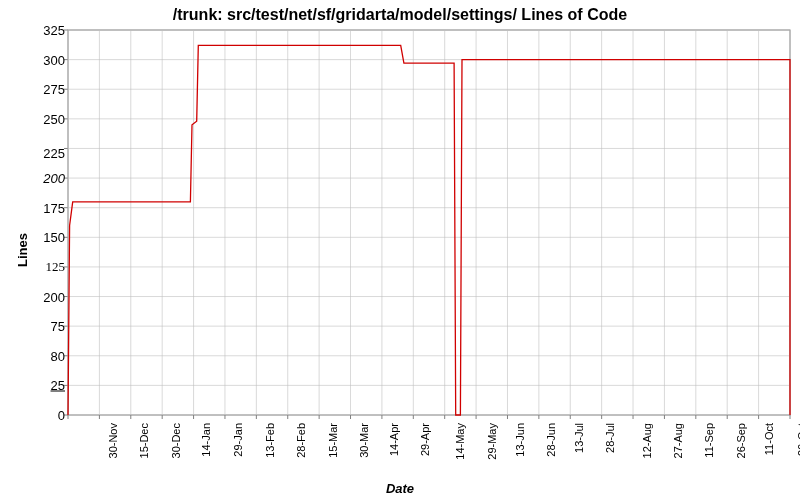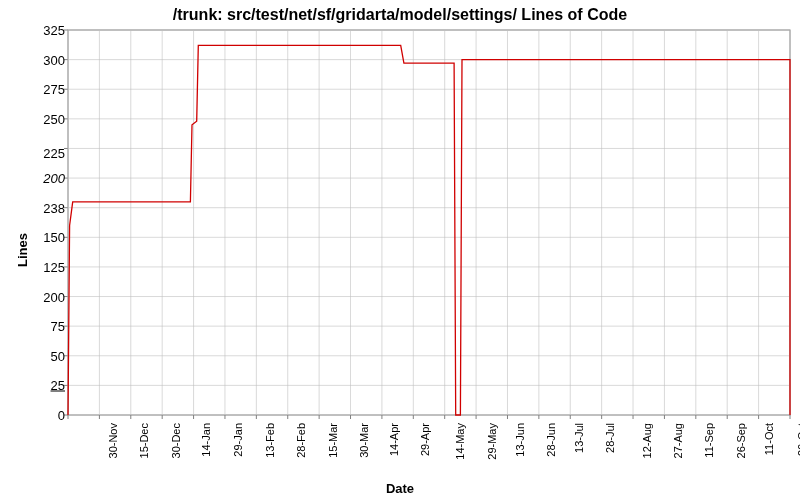--- a/index.html
+++ b/index.html
@@ -36,20 +36,21 @@
   }
   .xlabel {
     position: absolute;
     bottom: 4px;
     left: 0;
     width: 800px;
     text-align: center;
     font-size: 13px;
     font-weight: bold;
     color: #000;
+    font-style: italic;
   }
   svg.plot {
     position: absolute;
     left: 0;
     top: 0;
   }
   .ytick-label {
     position: absolute;
     right: 735px; 
     text-align: right;
@@ -153,26 +154,26 @@
         <line x1="758.6086956521739" x2="758.6086956521739" y1="415" y2="419" stroke="#808080" stroke-width="1"></line>
         <line x1="790" x2="790" y1="30" y2="415" stroke="#c0c0c0" stroke-width="0.6"></line>
         <line x1="790" x2="790" y1="415" y2="419" stroke="#808080" stroke-width="1"></line>
         <path d="M 68.0 415.0 L 69.6 225.5 L 72.7 201.8 L 190.4 201.8 L 192.0 124.8 L 196.7 121.2 L 198.3 45.4 L 400.7 45.4 L 403.9 63.2 L 454.1 63.2 L 455.7 415.0 L 460.4 415.0 L 462.0 59.6 L 790.0 59.6 L 790.0 415.0" fill="none" stroke="#d00000" stroke-width="1.3" stroke-linejoin="miter" stroke-linecap="butt"></path>
       </g>
   </svg>
 
   <div id="ytick-labels">
       <div class="ytick-label" style="top: 415px;">0</div>
       <div class="ytick-label" style="top: 385.385px; text-decoration: underline;">25</div>
-      <div class="ytick-label" style="top: 355.769px;">50</div>
+      <div class="ytick-label" style="top: 355.769px;">80</div>
       <div class="ytick-label" style="top: 326.154px;">75</div>
       <div class="ytick-label" style="top: 296.538px;">200</div>
-      <div class="ytick-label" style="top: 266.923px;">125</div>
+      <div class="ytick-label" style="top: 266.923px; font-family: Liberation Serif, serif;">125</div>
       <div class="ytick-label" style="top: 237.308px; text-align: center;">150</div>
-      <div class="ytick-label" style="top: 207.692px;">238</div>
+      <div class="ytick-label" style="top: 207.692px;">175</div>
       <div class="ytick-label" style="top: 178.077px; font-style: italic;">200</div>
       <div class="ytick-label" style="top: 153px;">225</div>
       <div class="ytick-label" style="top: 118.846px; text-align: right;">250</div>
       <div class="ytick-label" style="top: 89.2308px;">275</div>
       <div class="ytick-label" style="top: 59.6154px;">300</div>
       <div class="ytick-label" style="top: 30px;">325</div>
     </div>
   <div id="xtick-labels">
       <div class="xtick-label" style="left: 72px; top: 423px;">30-Nov</div>
       <div class="xtick-label" style="left: 103.391px; top: 423px;">15-Dec</div>

